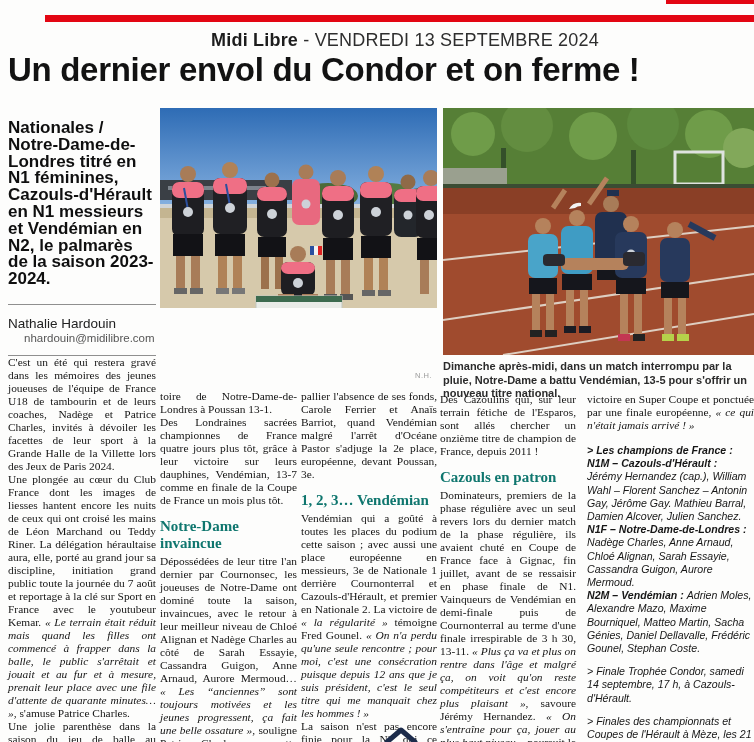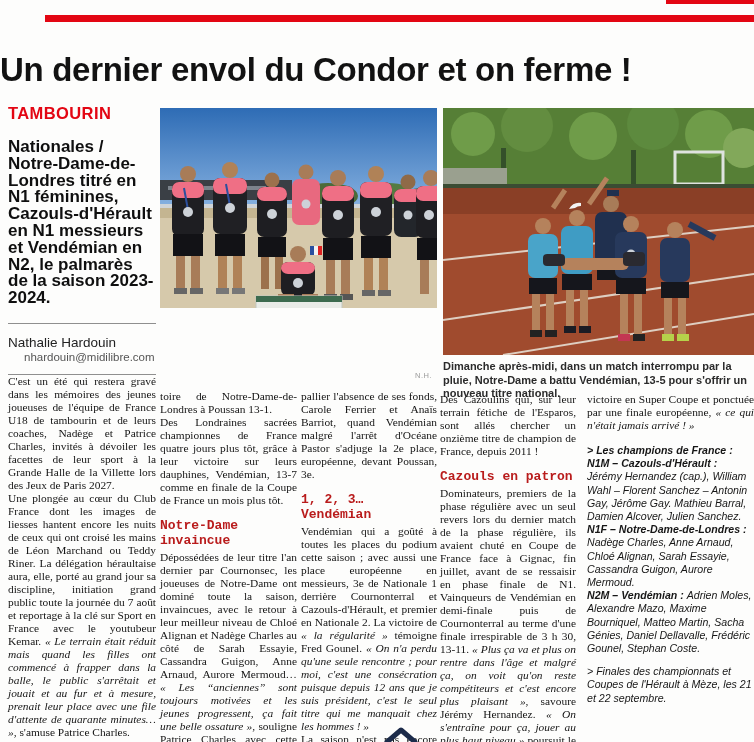--- a/index.html
+++ b/index.html
@@ -9,21 +9,21 @@
         font-family:"Liberation Sans",sans-serif;overflow:hidden;color:var(--ink);}
 
   
   .topbar{position:absolute;left:45px;right:0;top:15px;height:7px;background:var(--red);}
   .corner-red{position:absolute;right:0;top:0;width:88px;height:4px;background:var(--red);}
 
   
   .masthead{position:absolute;left:56px;right:0;top:30px;text-align:center;
             font-size:18px;color:#2e2e2e;letter-spacing:.2px;}
   .masthead .paper{font-weight:bold;color:#1d1d1d;}
-  .headline{position:absolute;left:0;top:51px;margin:0;font-size:33px;font-weight:bold;
+  .headline{position:absolute;left:8px;top:51px;margin:0;font-size:33px;font-weight:bold;
             color:#121212;letter-spacing:-.3px;white-space:nowrap;}
 
   
   .col1{position:absolute;left:8px;top:104px;width:148px;bottom:0;}
   .kicker{color:var(--red);font-weight:bold;font-size:16.5px;letter-spacing:.4px;margin-bottom:9px;}
   .lead{margin:16px 0 16px;font-weight:bold;font-size:17px;line-height:16.8px;color:#0f0f0f;}
   .rule{border-top:1px solid #8f8f8f;margin:0;}
   .author{font-weight:normal;font-size:13.5px;color:#222;margin:11px 0 1px;}
   .email{font-size:11.5px;color:#555;margin:0 16px 11px;}
   .bodytext{font-family:"Liberation Serif","DejaVu Serif",serif;font-size:11.4px;line-height:13px;
@@ -41,52 +41,54 @@
   .caption-center{left:160px;top:353px;width:266px;}
   .caption-right{left:443px;top:360px;width:310px;}
   .credit{position:absolute;left:415px;top:371px;font-size:7.5px;font-weight:normal;color:#9a9a9a;letter-spacing:.5px;}
 
   
   .col{position:absolute;bottom:0;}
   .col2{left:160px;top:390px;width:137px;}
   .col3{left:301px;top:390px;width:136px;}
   .col4{left:440px;top:393px;width:136px;}
   .col5{left:587px;top:393px;width:167px;}
-  .subhead{font-family:Liberation Mono, monospace;font-weight:bold;font-size:13px;
-           color:#b91c1c;margin:11px 0 3px;}
+  .subhead{font-family:Liberation Serif, serif;font-weight:bold;font-size:15px;
+           color:#0f766e;margin:11px 0 3px;}
 
   
   .notes{font-style:italic;font-size:10.6px;line-height:13.2px;color:#161616;margin-top:12px;}
   .nb{font-weight:bold;}
   .note-group{margin-bottom:10px;}
   .note-sub{display:block;}
 
   
   .totop{position:absolute;left:383px;top:727px;width:36px;height:18px;cursor:pointer;}
   .totop svg{display:block;}
 </style>
 </head>
 <body>
 
 <div class="page">
 
   <div class="topbar"></div>
   <div class="corner-red"></div>
 
+  <div class="masthead">
+    <span class="paper">Midi Libre</span><span class="date"> - VENDREDI 13 SEPTEMBRE 2024</span>
+  </div>
 
   <h1 class="headline">Un dernier envol du Condor et on ferme !</h1>
 
   <div class="col1">
-    <div class="kicker">TAMBOURIN</div>
     <p class="lead"><span>Nationales / </span><span>Notre-Dame-de-Londres titré en N1 féminines, Cazouls-d'Hérault en N1 messieurs et Vendémian en N2, le palmarès de la saison 2023-2024.</span></p>
     <div class="rule"></div>
     <div class="author">Nathalie Hardouin</div>
     <div class="email">nhardouin@midilibre.com</div>
     <div class="rule"></div>
-    <p class="bodytext"><span>C'est un été qui restera gravé dans les mémoires des jeunes joueuses de l'équipe de France U18 de tambourin et de leurs coaches, Nadège et Patrice Charles, invités à dévoiler les facettes de leur sport à la Grande Halle de la Villette lors des Jeux de Paris 2027.</span></p>
+    <p class="bodytext"><span>C'est un été qui restera gravé dans les mémoires des jeunes joueuses de l'équipe de France U18 de tambourin et de leurs coaches, Nadège et Patrice Charles, invités à dévoiler les facettes de leur sport à la Grande Halle de la Villette lors des Jeux de Paris 2024.</span></p>
     <p class="bodytext"><span>Une plongée au cœur du Club France dont les images de liesses hantent encore les nuits de ceux qui ont croisé les mains de Léon Marchand ou Teddy Riner. La délégation héraultaise aura, elle, porté au grand jour sa discipline, initiation grand public toute la journée du 7 août et reportage à la clé sur Sport en France avec le youtubeur Kemar. </span><span class="it">« Le terrain était réduit mais quand les filles ont commencé à frapper dans la balle, le public s'arrêtait et jouait et au fur et à mesure, prenait leur place avec une file d'attente de quarante minutes… »</span><span>, s'amuse Patrice Charles.</span></p>
     <p class="bodytext"><span>Une jolie parenthèse dans la saison du jeu de balle au tambourin qui s'est terminée ce mercredi soir avec le dernier match de Nationale 1 féminine, et la vic-</span></p>
   </div>
 
   <div class="photo photo-center">
     <svg viewBox="0 0 277 240" width="277" height="240">
       <defs>
         <linearGradient id="sky1" x1="0" y1="0" x2="0" y2="1">
           <stop offset="0" stop-color="#2e6cb5"></stop>
             <stop offset="1" stop-color="#8ab4e2"></stop>
@@ -310,20 +312,21 @@
 
   <div class="col col5">
     <p class="bodytext"><span>victoire en Super Coupe et ponctuée par une finale européenne, </span><span class="it">« ce qui n'était jamais arrivé ! »</span></p>
     <div class="notes">
       <div class="note-group">
         <span class="note-sub nb">&gt; Les champions de France :</span>
         <span class="note-sub"><span class="nb">N1M – Cazouls-d'Hérault : </span><span>Jérémy Hernandez (cap.), William Wahl – Florent Sanchez – Antonin Gay, Jérôme Gay. Mathieu Barral, Damien Alcover, Julien Sanchez.</span></span>
         <span class="note-sub"><span class="nb">N1F – Notre-Dame-de-Londres : </span><span>Nadège Charles, Anne Arnaud, Chloé Alignan, Sarah Essayie, Cassandra Guigon, Aurore Mermoud.</span></span>
         <span class="note-sub"><span class="nb">N2M – Vendémian : </span><span>Adrien Moles, Alexandre Mazo, Maxime Bourniquel, Matteo Martin, Sacha Génies, Daniel Dellavalle, Frédéric Gounel, Stephan Coste.</span></span>
       </div>
+      <div class="note-group">&gt; Finale Trophée Condor, samedi 14 septembre, 17 h, à Cazouls-d'Hérault.</div>
       <div class="note-group">&gt; Finales des championnats et Coupes de l'Hérault à Mèze, les 21 et 22 septembre.</div>
     </div>
   </div>
 
   <div class="totop">
     <svg width="36" height="18" viewBox="0 0 36 18">
       <polyline points="4,15 18,3 32,15" fill="none" stroke="#1c2b4a" stroke-width="5" stroke-linecap="round" stroke-linejoin="round"></polyline>
     </svg>
   </div>
 

